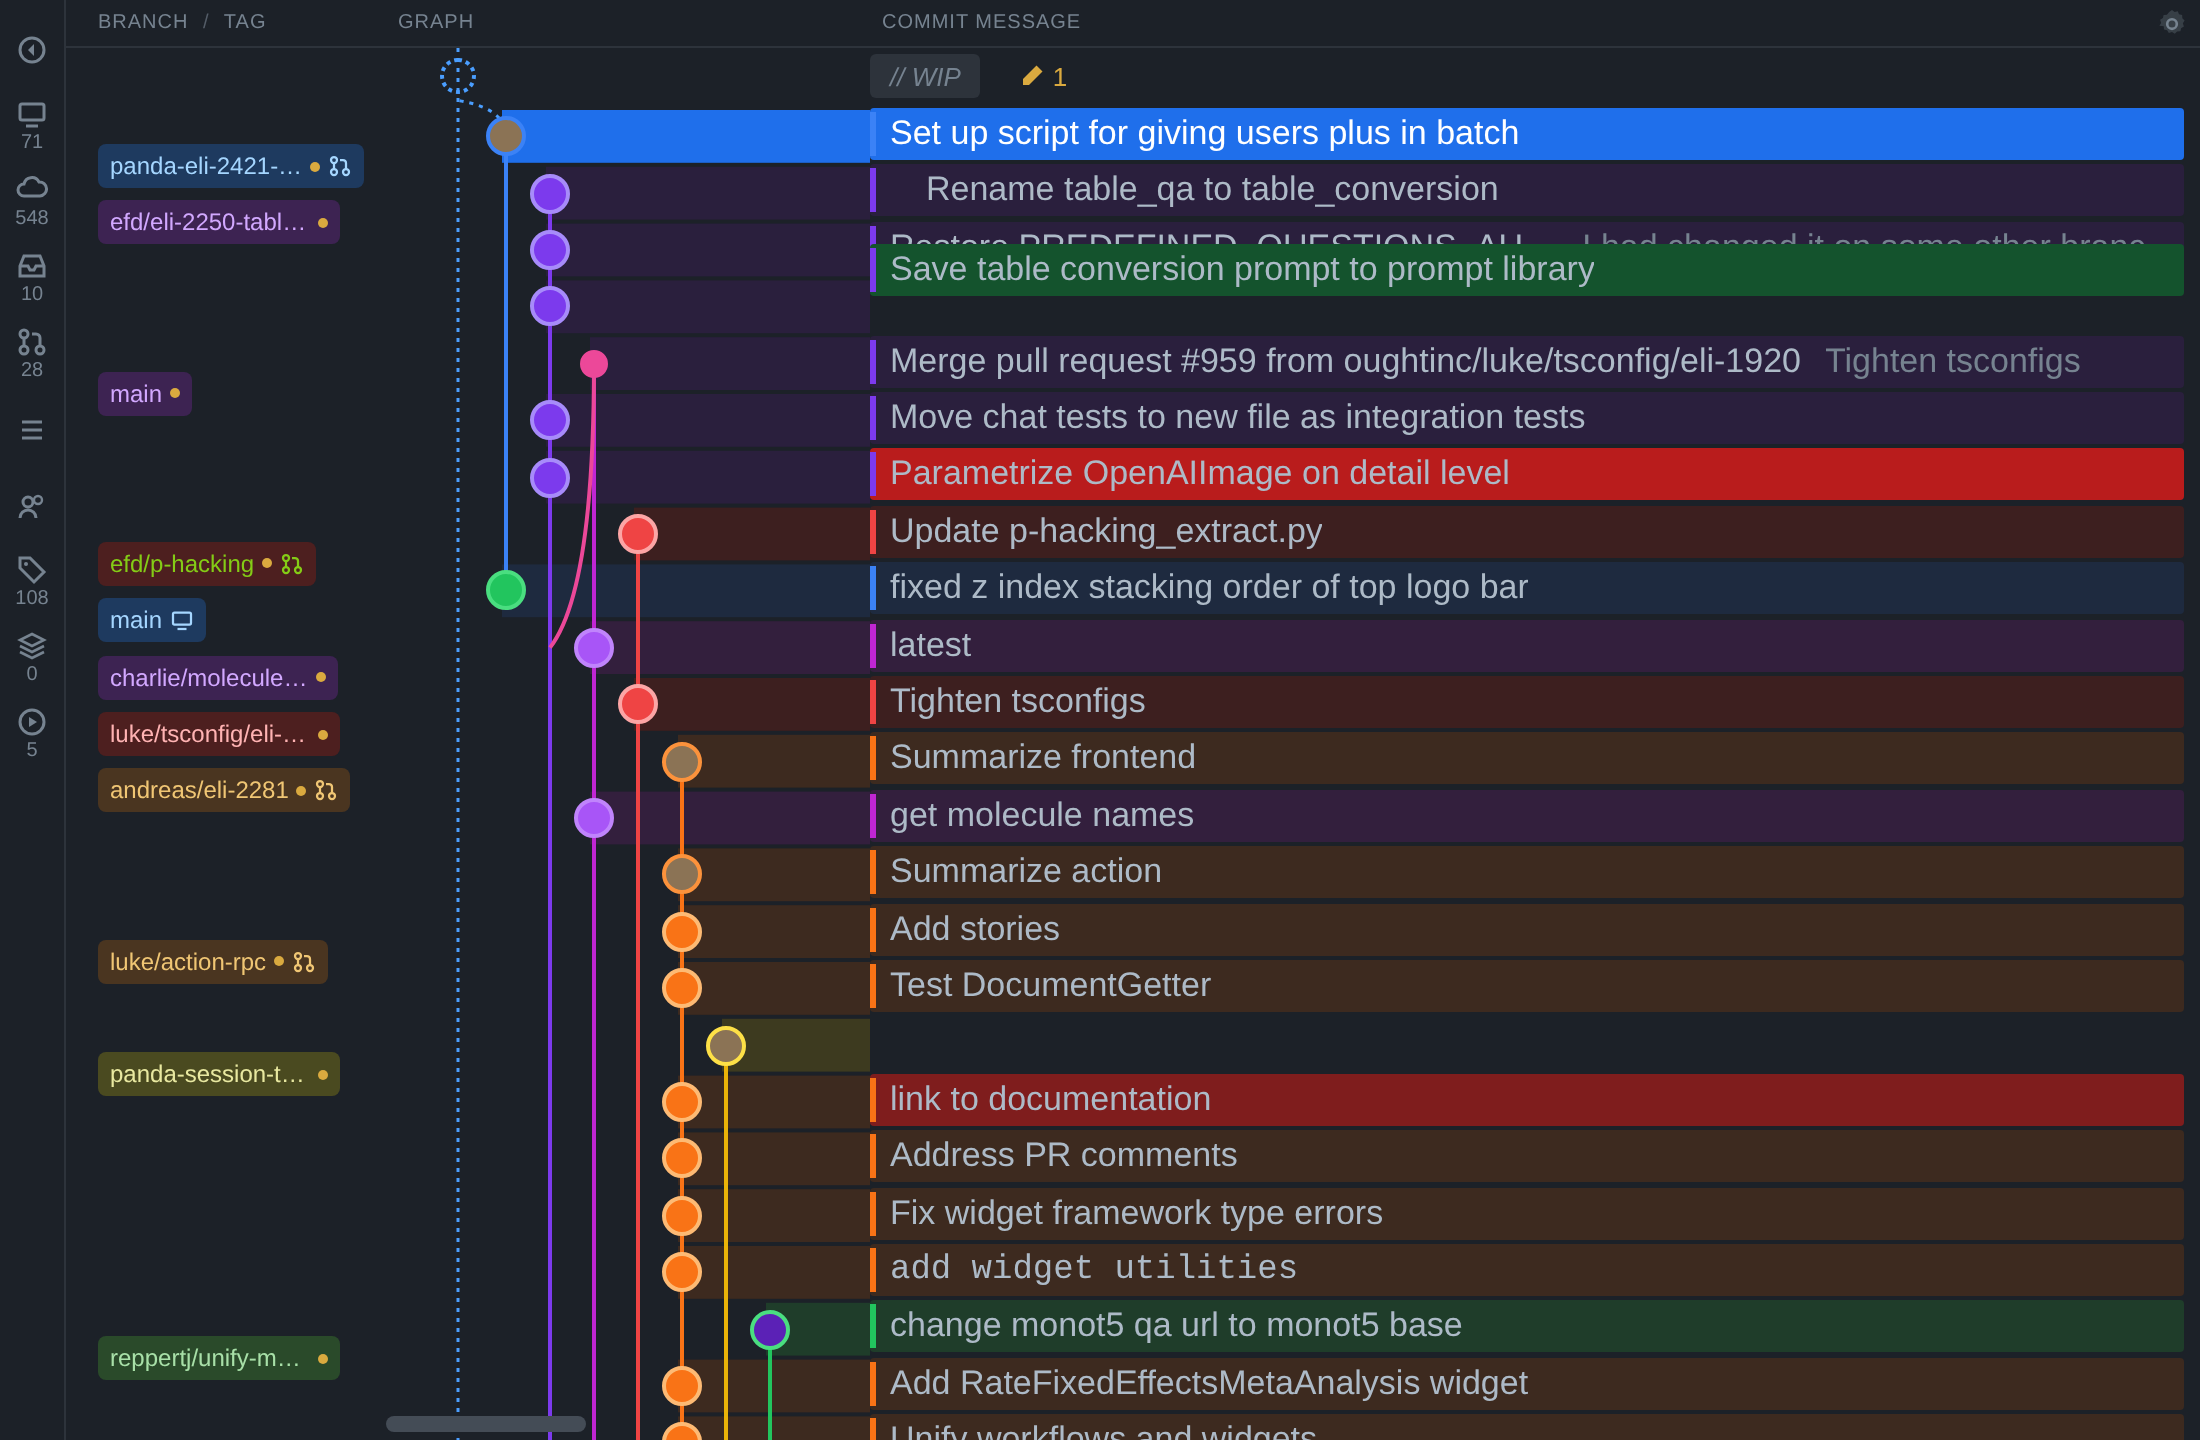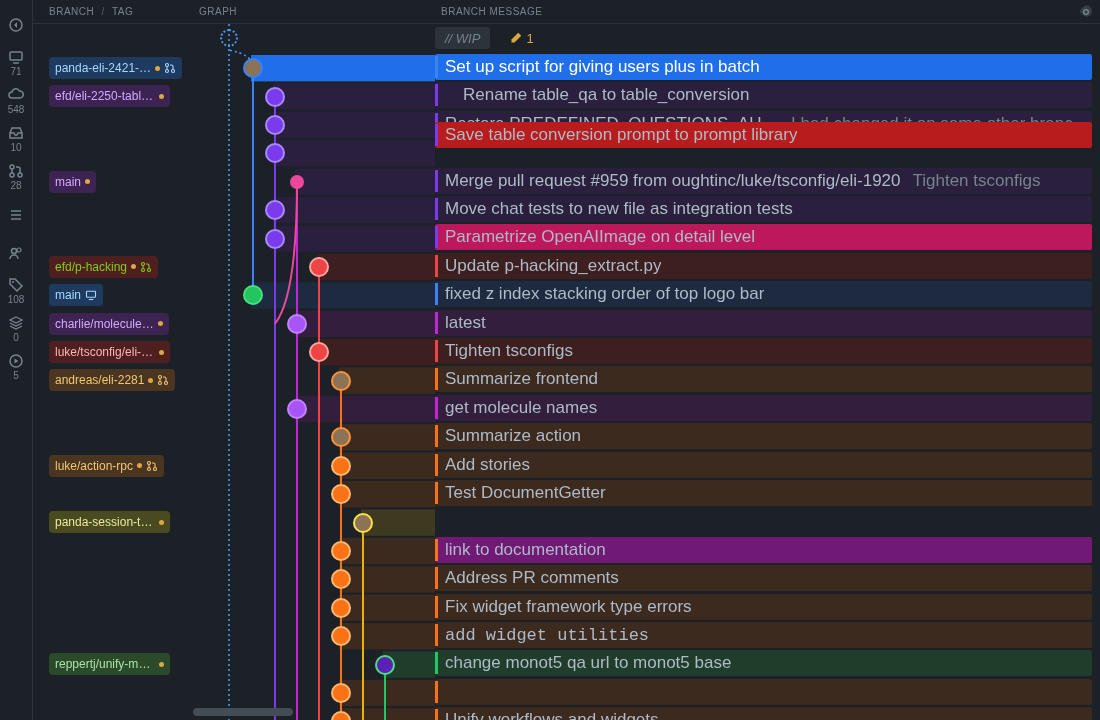--- a/index.html
+++ b/index.html
@@ -68,20 +68,21 @@
   position: absolute;
   left: 16px;
   height: 22px;
   border-radius: 4px;
   display: flex;
   align-items: center;
   padding: 0 6px;
   font-size: 12px;
   max-width: 138px;
   cursor: pointer;
+  margin-top: 15px;
 }
 .branch-pill .txt {
   overflow: hidden;
   text-overflow: ellipsis;
   white-space: nowrap;
   max-width: 100px;
 }
 .branch-pill .dot {
   width: 5px; height: 5px; border-radius: 50%;
   margin-left: 4px; flex-shrink: 0;
@@ -254,21 +255,21 @@
   </div>
 
 <div class="main">
   <div class="header">
     <div class="hdr-branch">
       <span>BRANCH</span>
       <span style="color:#545d68;margin:0 4px;">/</span>
       <span>TAG</span>
     </div>
     <div class="hdr-graph">GRAPH</div>
-    <div class="hdr-msg">BRANCH MESSAGE</div>
+    <div class="hdr-msg">COMMIT MESSAGE</div>
     <div class="hdr-gear">
       <svg viewBox="0 0 16 16" width="14" height="14">
           <path fill="currentColor" d="M8 4.5a3.5 3.5 0 100 7 3.5 3.5 0 000-7zM8 10a2 2 0 110-4 2 2 0 010 4z"></path>
           <path fill="currentColor" d="M8 0l1.5 1.2 1.8-.5.7 1.7 1.8.4.1 1.9 1.3 1.3-1 1.6.6 1.8-1.6 1-0.4 1.8-1.9.1-1.3 1.3-1.6-1-1.8.6-1-1.6-1.8-.4-.1-1.9L.8 9l1-1.6L1.2 5.6l1.6-1 .4-1.8 1.9-.1L6.4 1.2 8 0z" opacity=".3"></path>
         </svg>
     </div>
   </div>
 
   <div class="body">
     <div class="branch-col" id="branch-col">
@@ -423,34 +424,34 @@
         </div>
         <div class="commit-row" style="top: 58.4px; background: rgb(42, 31, 61); padding-left: 28px;">
           <div class="accent" style="background:#7c3aed"></div>
     <span class="msg">Rename table_qa to table_conversion</span>
         </div>
         <div class="commit-row" style="top: 86.8px; background: rgb(42, 31, 61);">
           <div class="accent" style="background:#7c3aed"></div>
     <span class="msg">Restore PREDEFINED_QUESTIONS_AUTHORITATIVE_JSON</span>
           <span class="desc">I had changed it on some other branch to a "standard" f…</span>
         </div>
-        <div class="commit-row" style="top: 98px; background: #b91c1c;">
+        <div class="commit-row" style="top: 98px; background: #14532d;">
           <div class="accent" style="background:#7c3aed"></div>
     <span class="msg">Save table conversion prompt to prompt library</span>
         </div>
         <div class="commit-row" style="top: 143.6px; background: rgb(42, 31, 61);">
           <div class="accent" style="background:#7c3aed"></div>
     <span class="msg">Merge pull request #959 from oughtinc/luke/tsconfig/eli-1920</span>
           <span class="desc">Tighten tsconfigs</span>
         </div>
         <div class="commit-row" style="top: 172px; background: rgb(42, 31, 61);">
           <div class="accent" style="background:#7c3aed"></div>
     <span class="msg">Move chat tests to new file as integration tests</span>
         </div>
-        <div class="commit-row" style="top: 200.4px; background: #be185d; text-align: center;">
+        <div class="commit-row" style="top: 200.4px; background: #b91c1c; text-align: center;">
           <div class="accent" style="background:#7c3aed"></div>
     <span class="msg">Parametrize OpenAIImage on detail level</span>
         </div>
         <div class="commit-row" style="top: 228.8px; background: rgb(61, 31, 31);">
           <div class="accent" style="background:#ef4444"></div>
     <span class="msg">Update p-hacking_extract.py</span>
         </div>
         <div class="commit-row" style="top: 257.2px; background: rgb(30, 42, 63);">
           <div class="accent" style="background:#3b82f6"></div>
     <span class="msg">fixed z index stacking order of top logo bar</span>
@@ -476,21 +477,21 @@
     <span class="msg">Summarize action</span>
         </div>
         <div class="commit-row" style="top: 427.6px; background: rgb(61, 42, 31);">
           <div class="accent" style="background:#f97316"></div>
     <span class="msg">Add stories</span>
         </div>
         <div class="commit-row" style="top: 456px; background: rgb(61, 42, 31);">
           <div class="accent" style="background:#f97316"></div>
     <span class="msg">Test DocumentGetter</span>
         </div>
-        <div class="commit-row" style="top: 512.8px; background: #701a75;">
+        <div class="commit-row" style="top: 512.8px; background: #7f1d1d;">
           <div class="accent" style="background:#f97316"></div>
     <span class="msg">link to documentation</span>
         </div>
         <div class="commit-row" style="top: 541.2px; background: rgb(61, 42, 31);">
           <div class="accent" style="background:#f97316"></div>
     <span class="msg">Address PR comments</span>
         </div>
         <div class="commit-row" style="top: 569.6px; background: rgb(61, 42, 31);">
           <div class="accent" style="background:#f97316"></div>
     <span class="msg">Fix widget framework type errors</span>
@@ -498,20 +499,21 @@
         <div class="commit-row" style="top: 598px; background: rgb(61, 42, 31); font-family: Liberation Mono, monospace;">
           <div class="accent" style="background:#f97316"></div>
     <span class="msg">add widget utilities</span>
         </div>
         <div class="commit-row" style="top: 626.4px; background: rgb(31, 61, 42);">
           <div class="accent" style="background:#22c55e"></div>
     <span class="msg">change monot5 qa url to monot5 base</span>
         </div>
         <div class="commit-row" style="top: 654.8px; background: rgb(61, 42, 31);">
           <div class="accent" style="background:#f97316"></div>
+    <span class="msg">Add RateFixedEffectsMetaAnalysis widget</span>
         </div>
         <div class="commit-row" style="top: 683.2px; background: rgb(61, 42, 31);">
           <div class="accent" style="background:#f97316"></div>
     <span class="msg">Unify workflows and widgets</span>
         </div>
       </div>
     <div class="scrollbar-h"></div>
   </div>
 </div>
 

